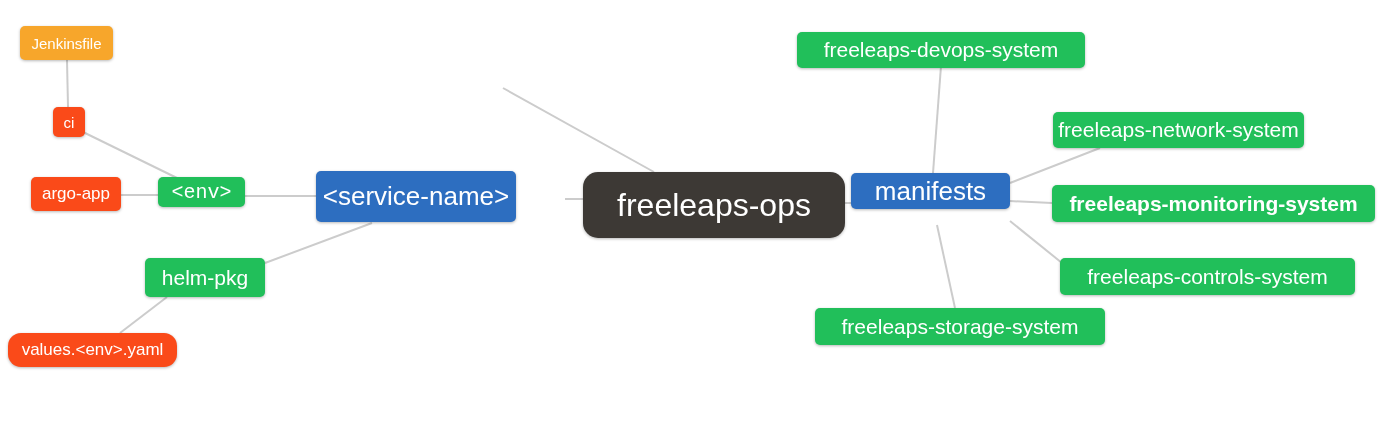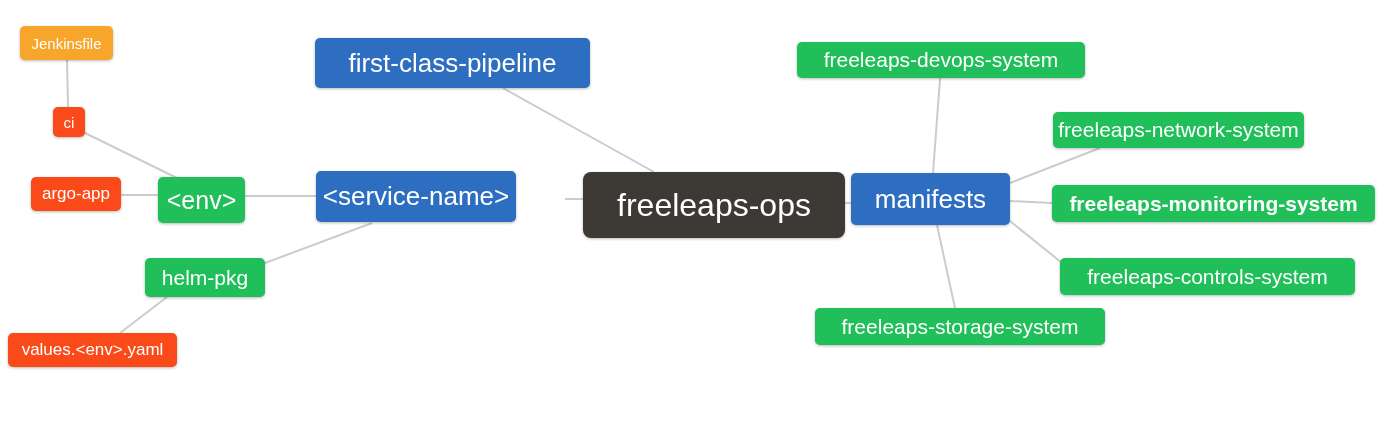--- a/index.html
+++ b/index.html
@@ -35,33 +35,33 @@
     white-space: nowrap;
     border-radius: 5px;
     box-shadow: 0 1px 3px rgba(0,0,0,0.28);
     cursor: default;
     box-sizing: border-box;
   }
   .c-blue   { background: #2d6ec0; }
   .c-green  { background: #21bf5a; }
   .c-red    { background: #fa4a19; }
   .c-orange { background: #f7a62b; }
-  .c-dark   { background: #3d3935; border-radius: 8px; }
+  .c-dark   { background: #3d3935; border-radius: 15px; }
 
   #n-jenkinsfile { left: 20px;  top: 26px;  width: 93px;  height: 34px; font-size: 15px; }
   #n-ci          { left: 53px;  top: 107px; width: 32px;  height: 30px; font-size: 15px; }
   #n-argo        { left: 31px;  top: 177px; width: 90px;  height: 34px; font-size: 17px; }
-  #n-env         { left: 158px; top: 177px; width: 87px;  height: 46px; font-size: 25px; }
+  #n-env         { left: 158px; top: 177px; width: 87px;  height: 30px; font-size: 20px; font-family: Liberation Mono, monospace; }
   #n-helm        { left: 145px; top: 258px; width: 120px; height: 39px; font-size: 21px; text-align: right; }
-  #n-values      { left: 8px;   top: 333px; width: 169px; height: 34px; font-size: 17px; }
+  #n-values      { left: 8px;   top: 333px; width: 169px; height: 34px; font-size: 17px; border-radius: 13px; }
   #n-pipeline    { left: 315px; top: 38px;  width: 275px; height: 50px; font-size: 26px; }
   #n-service     { left: 316px; top: 171px; width: 200px; height: 51px; font-size: 26px; }
   #n-root        { left: 583px; top: 172px; width: 262px; height: 66px; font-size: 32px; }
-  #n-manifests   { left: 851px; top: 173px; width: 159px; height: 52px; font-size: 26px; }
-  #n-devops      { left: 797px; top: 42px;  width: 288px; height: 36px; font-size: 21px; }
+  #n-manifests   { left: 851px; top: 173px; width: 159px; height: 36px; font-size: 26px; }
+  #n-devops      { left: 797px; top: 32px;  width: 288px; height: 36px; font-size: 21px; }
   #n-network     { left: 1053px;top: 112px; width: 251px; height: 36px; font-size: 21px; }
   #n-monitoring  { left: 1052px;top: 185px; width: 323px; height: 37px; font-size: 21px; font-weight: bold; }
   #n-controls    { left: 1060px;top: 258px; width: 295px; height: 37px; font-size: 21px; }
   #n-storage     { left: 815px; top: 308px; width: 290px; height: 37px; font-size: 21px; }
 </style>
 </head>
 <body>
 
 <div class="canvas">
 
@@ -87,21 +87,20 @@
   <div id="n-ci" class="node c-red">ci</div>
 
   <div id="n-argo" class="node c-red">argo-app</div>
 
   <div id="n-env" class="node c-green">&lt;env&gt;</div>
 
   <div id="n-helm" class="node c-green">helm-pkg</div>
 
   <div id="n-values" class="node c-red">values.&lt;env&gt;.yaml</div>
 
-  <div id="n-pipeline" class="node c-blue">first-class-pipeline</div>
 
   <div id="n-service" class="node c-blue">&lt;service-name&gt;</div>
 
   <div id="n-root" class="node c-dark">freeleaps-ops</div>
 
   <div id="n-manifests" class="node c-blue">manifests</div>
 
   <div id="n-devops" class="node c-green">freeleaps-devops-system</div>
 
   <div id="n-network" class="node c-green">freeleaps-network-system</div>

